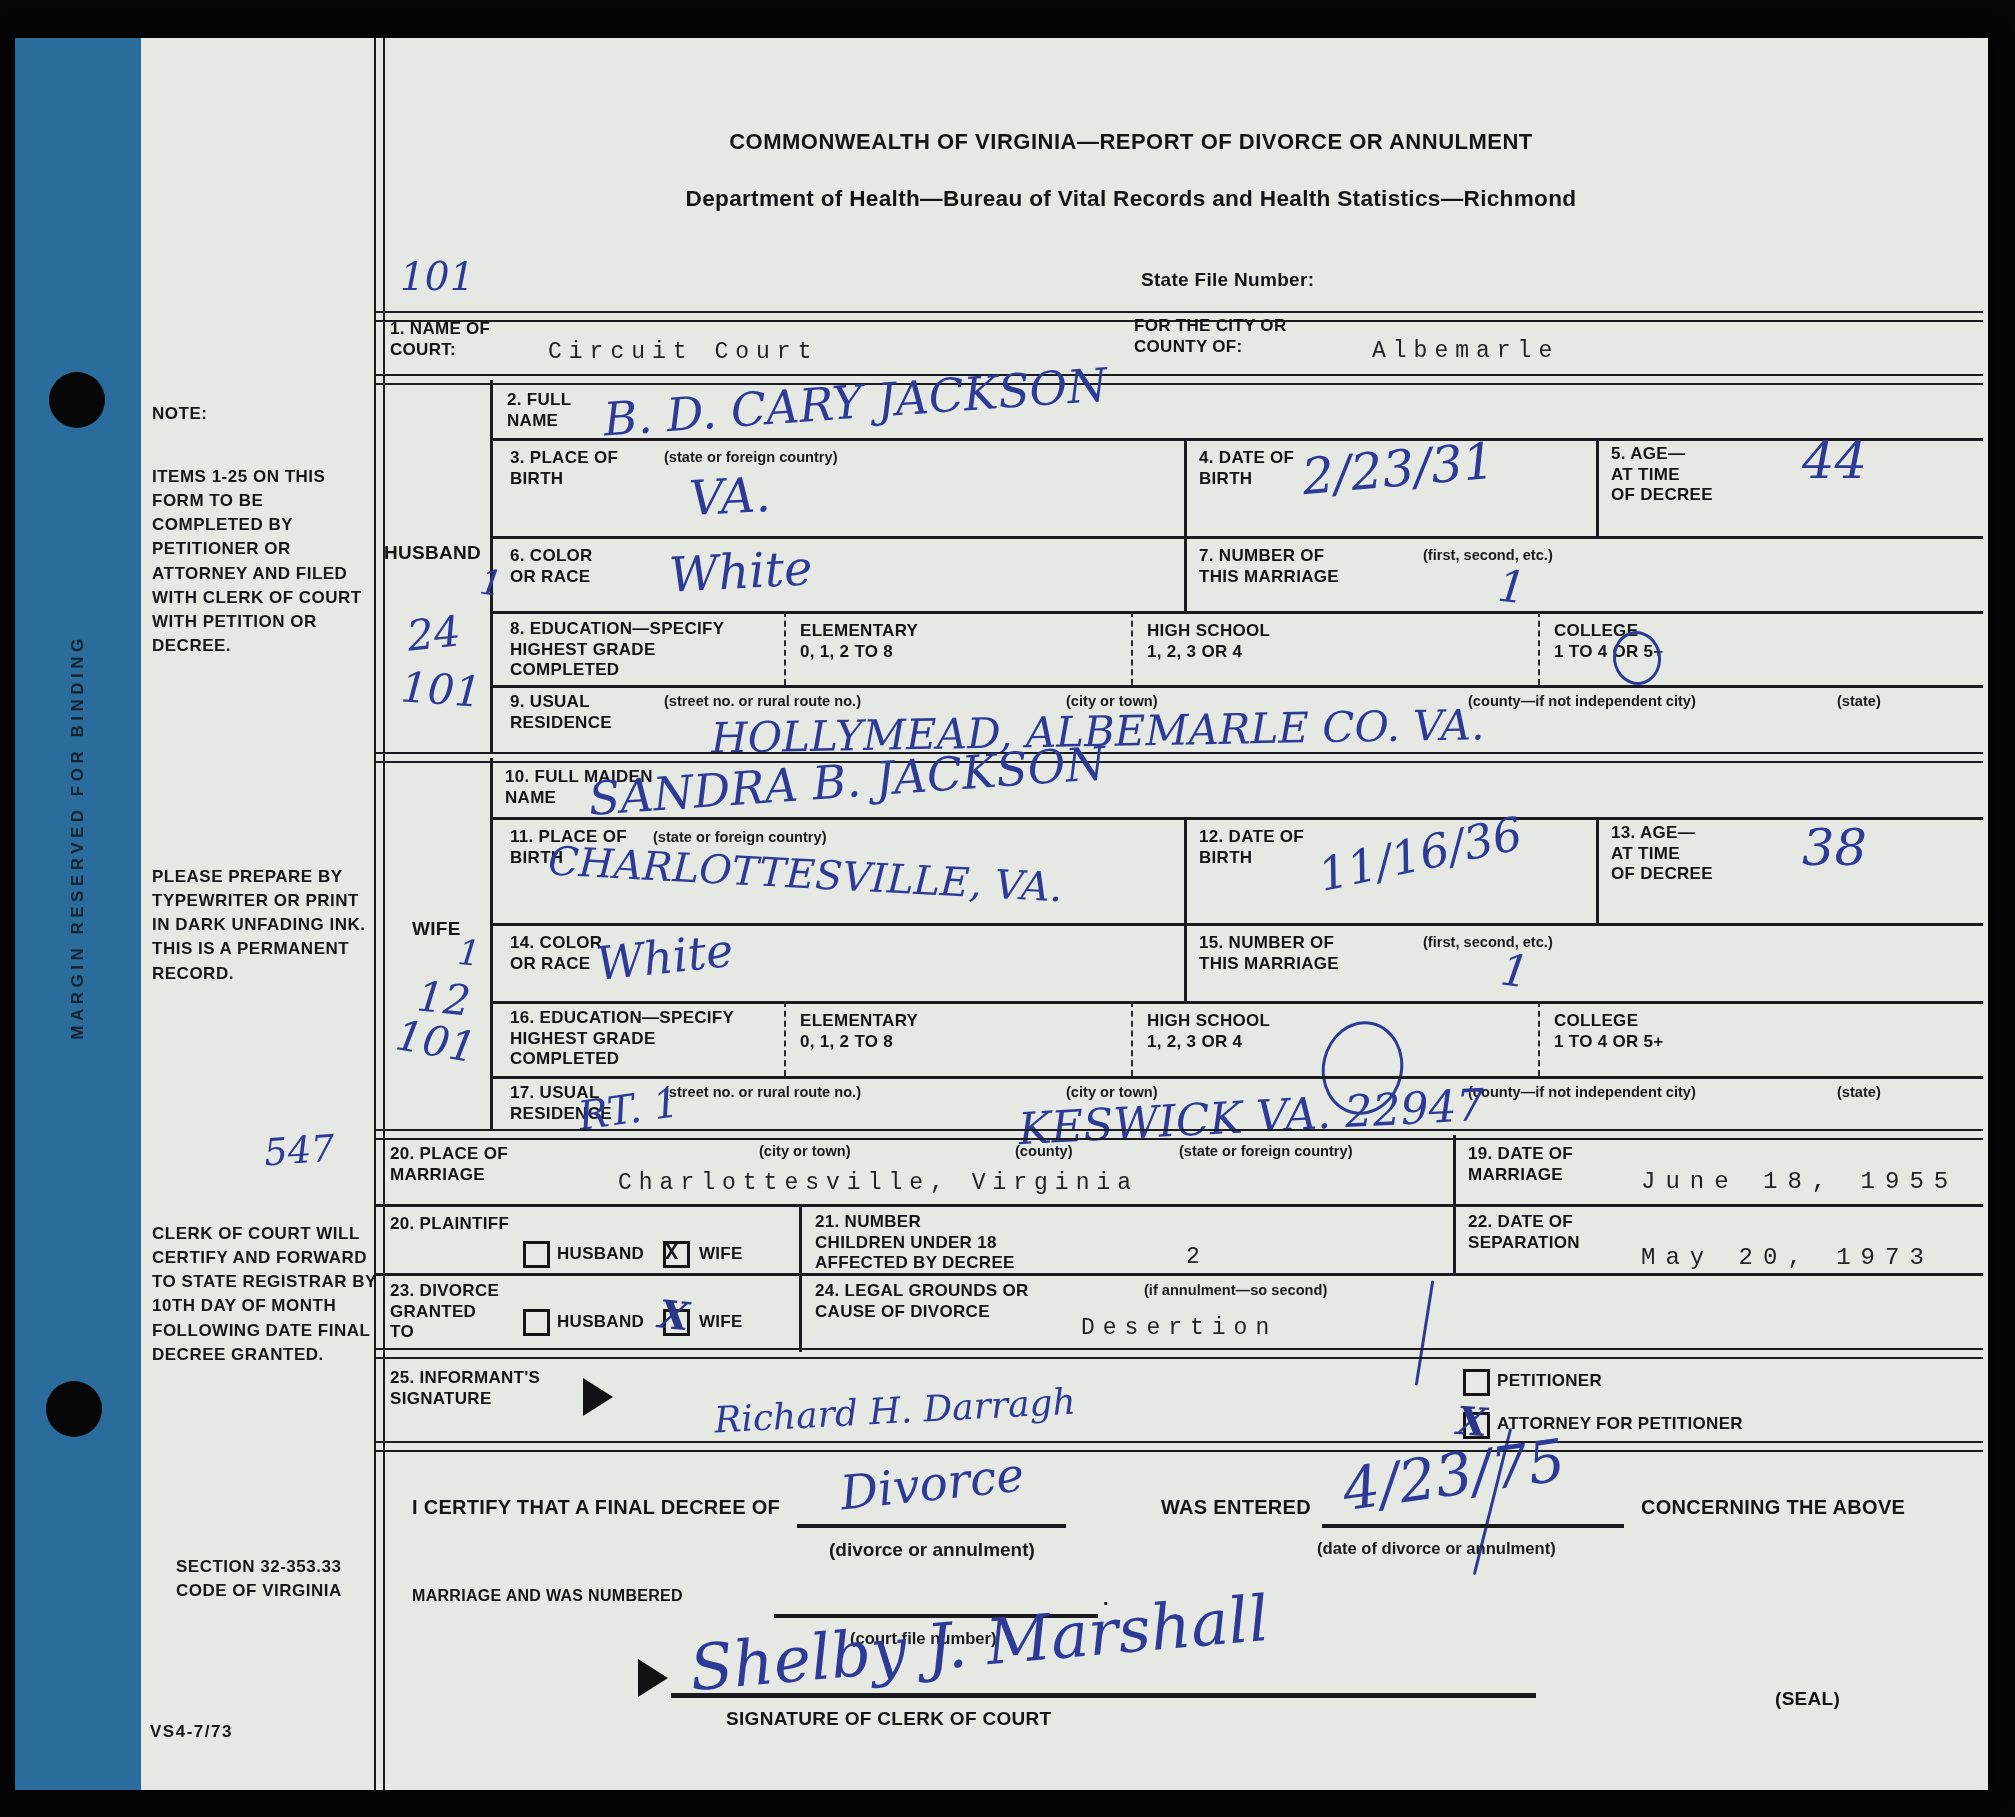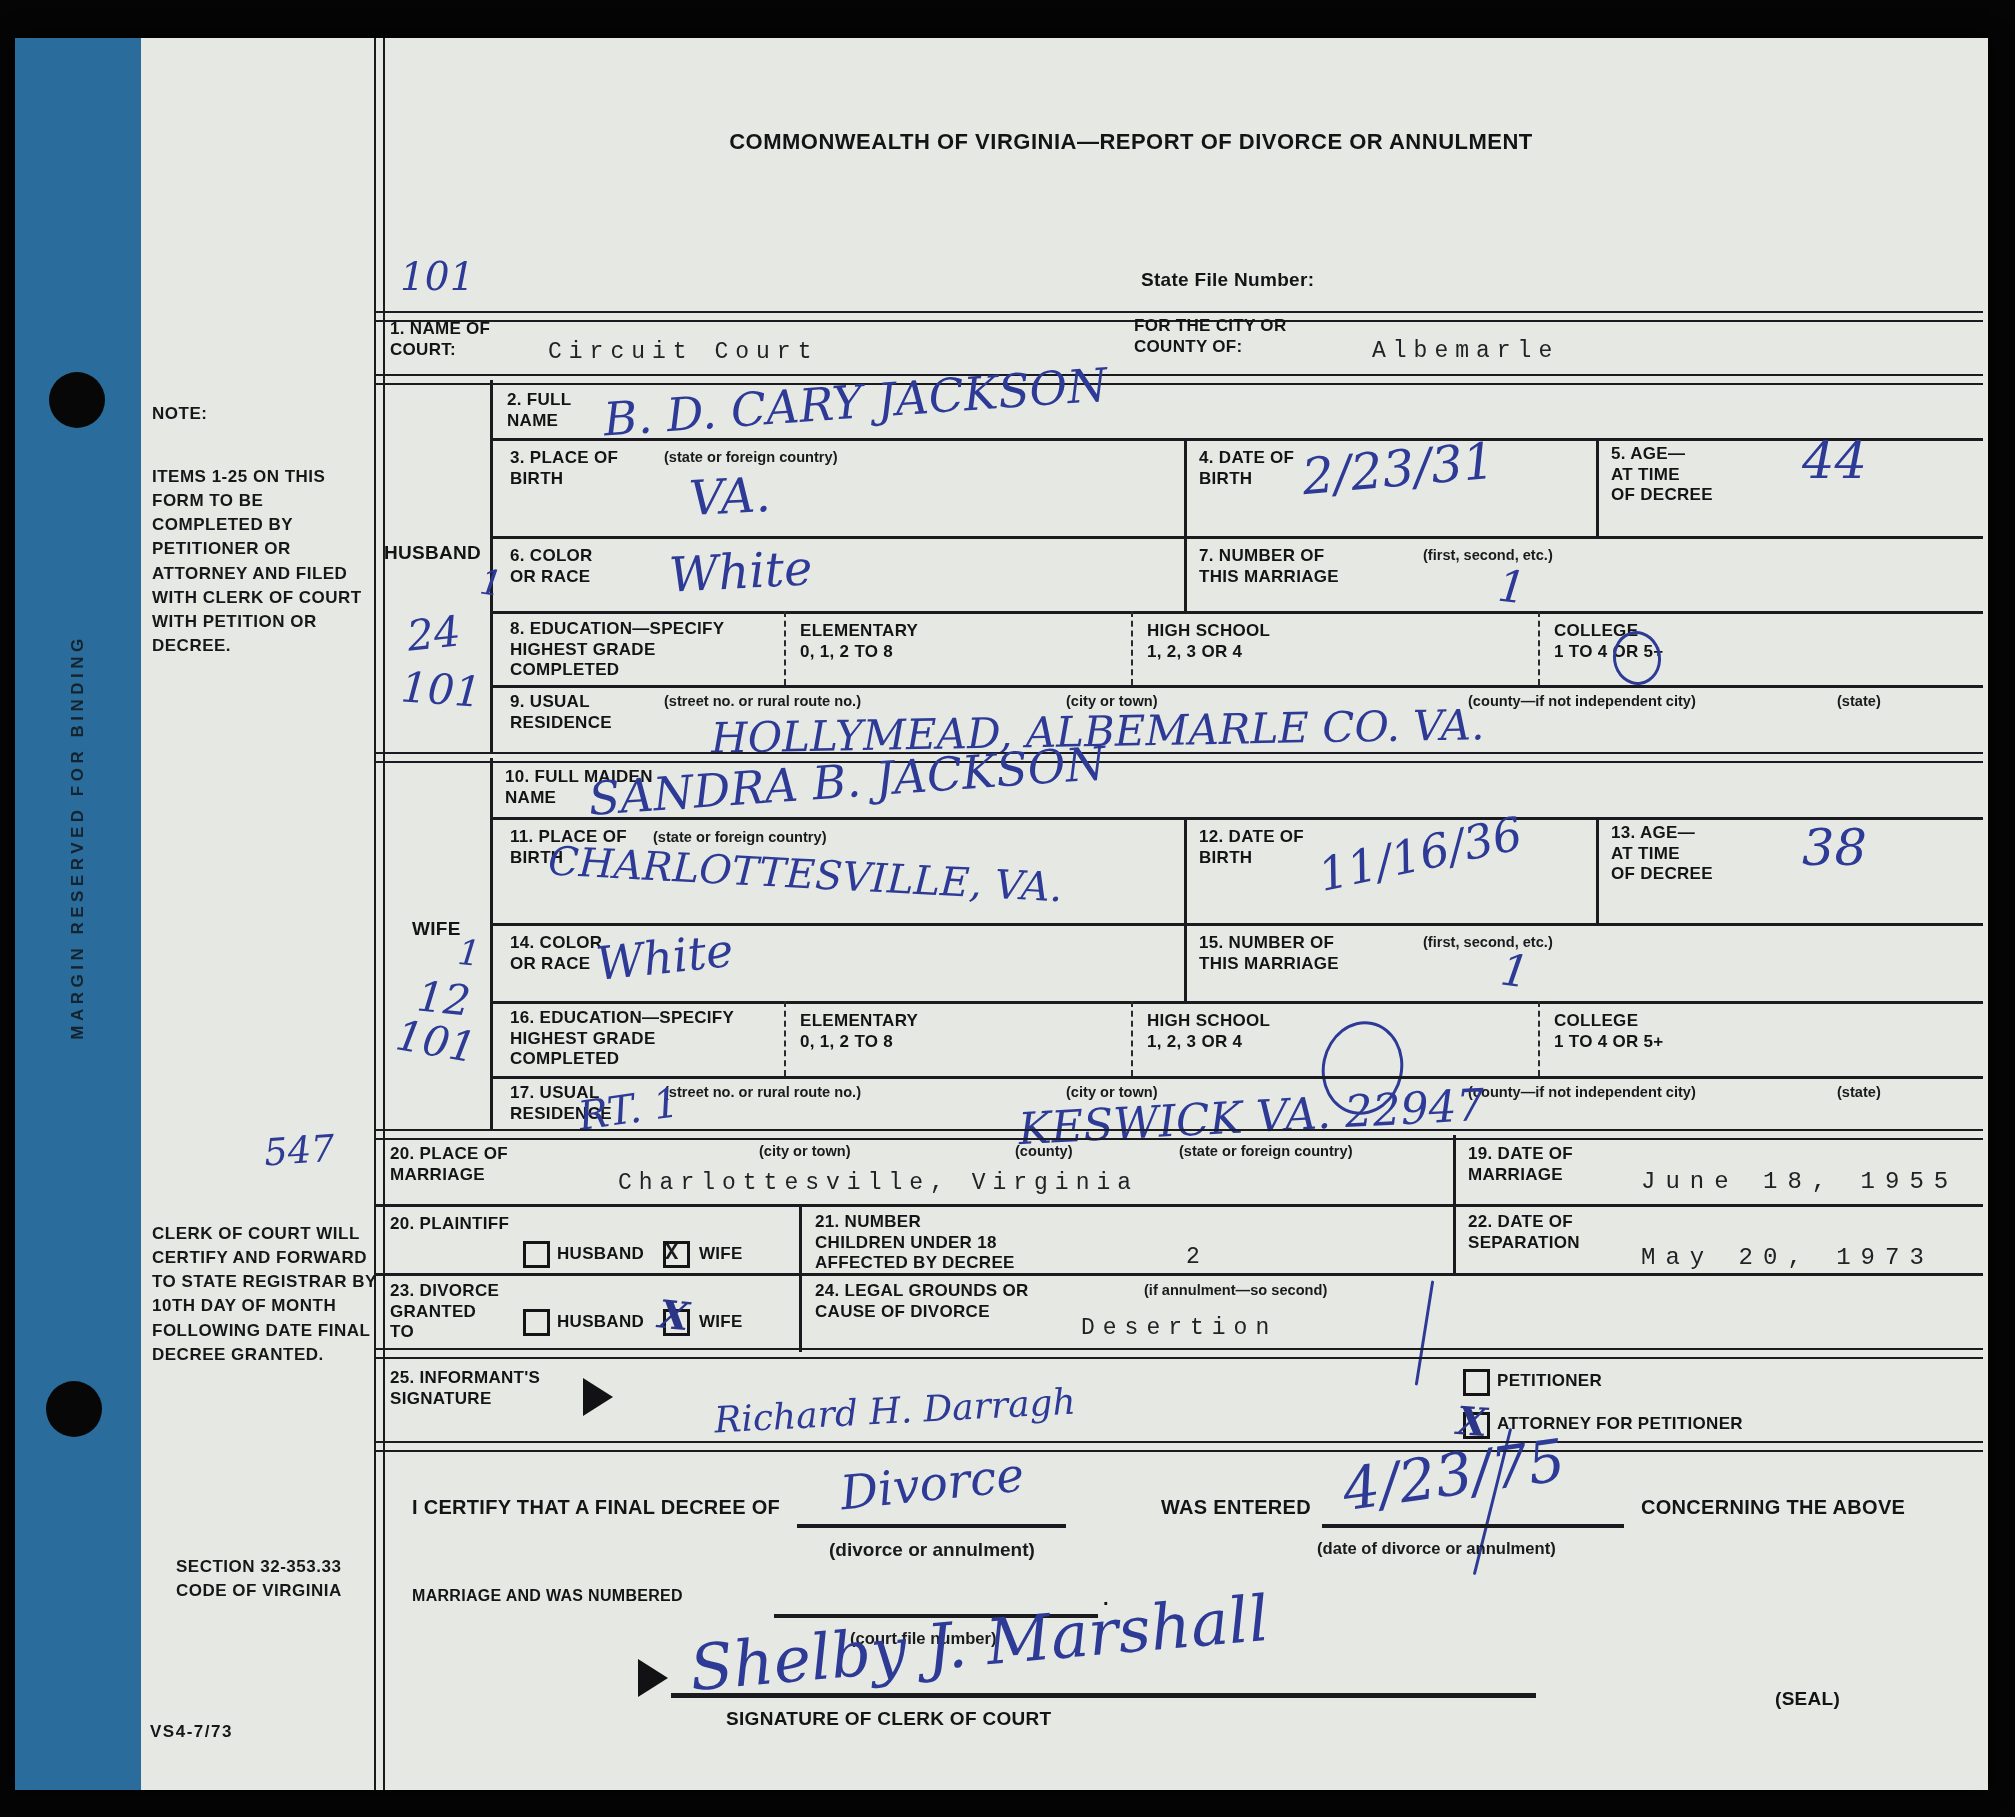--- a/index.html
+++ b/index.html
@@ -44,29 +44,31 @@
  <div id="paper">
 
   <div id="stripe">
     <div class="hole" style="left:34px;top:334px;"></div>
     <div class="hole" style="left:31px;top:1343px;"></div>
   </div>
   <div class="vtext" style="left:-226px;top:789px;width:578px;text-align:center;">MARGIN RESERVED FOR BINDING</div>
 
   <div class="note" style="left:137px;top:364px;width:216px;">NOTE:</div>
   <div class="note" style="left:137px;top:427px;width:221px;">ITEMS 1-25 ON THIS FORM TO BE COMPLETED BY PETITIONER OR ATTORNEY AND FILED WITH CLERK OF COURT WITH PETITION OR DECREE.</div>
+  <div class="note" style="left:137px;top:827px;width:226px;">PLEASE PREPARE BY TYPEWRITER OR PRINT IN DARK UNFADING INK. THIS IS A PERMANENT RECORD.</div>
   <div class="note" style="left:137px;top:1184px;width:236px;">CLERK OF COURT WILL CERTIFY AND FORWARD TO STATE REGISTRAR BY 10TH DAY OF MONTH FOLLOWING DATE FINAL DECREE GRANTED.</div>
   <div class="note" style="left:161px;top:1517px;width:216px;">SECTION 32-353.33
 CODE OF VIRGINIA</div>
   <div class="note" style="left:135px;top:1682px;width:201px;letter-spacing:1.5px;">VS4-7/73</div>
   <div class="hand" style="left:249px;top:1091px;font-size:37px;transform:rotate(-4deg);">547</div>
 
   <div class="vl2" style="left:359px;top:0;height:1752px;"></div>
 
   <div class="lab" style="left:523px;top:91px;width:1186px;text-align:center;font-size:22px;letter-spacing:0.5px;white-space:normal;">COMMONWEALTH OF VIRGINIA—REPORT OF DIVORCE OR ANNULMENT</div>
+  <div class="lab" style="left:523px;top:147px;width:1186px;text-align:center;font-size:22.6px;white-space:normal;">Department of Health—Bureau of Vital Records and Health Statistics—Richmond</div>
   <div class="lab" style="left:1126px;top:230px;font-size:19px;">State File Number:</div>
   <div class="hand" style="left:385px;top:216px;font-size:39px;">101</div>
 
   <div class="hl2" style="left:359px;top:273px;width:1609px;"></div>
   <div class="lab" style="left:375px;top:281px;">1. NAME OF
 COURT:</div>
   <div class="type" style="left:533px;top:301px;">Circuit Court</div>
   <div class="lab" style="left:1119px;top:278px;">FOR THE CITY OR
 COUNTY OF:</div>
   <div class="type" style="left:1357px;top:300px;">Albemarle</div>

